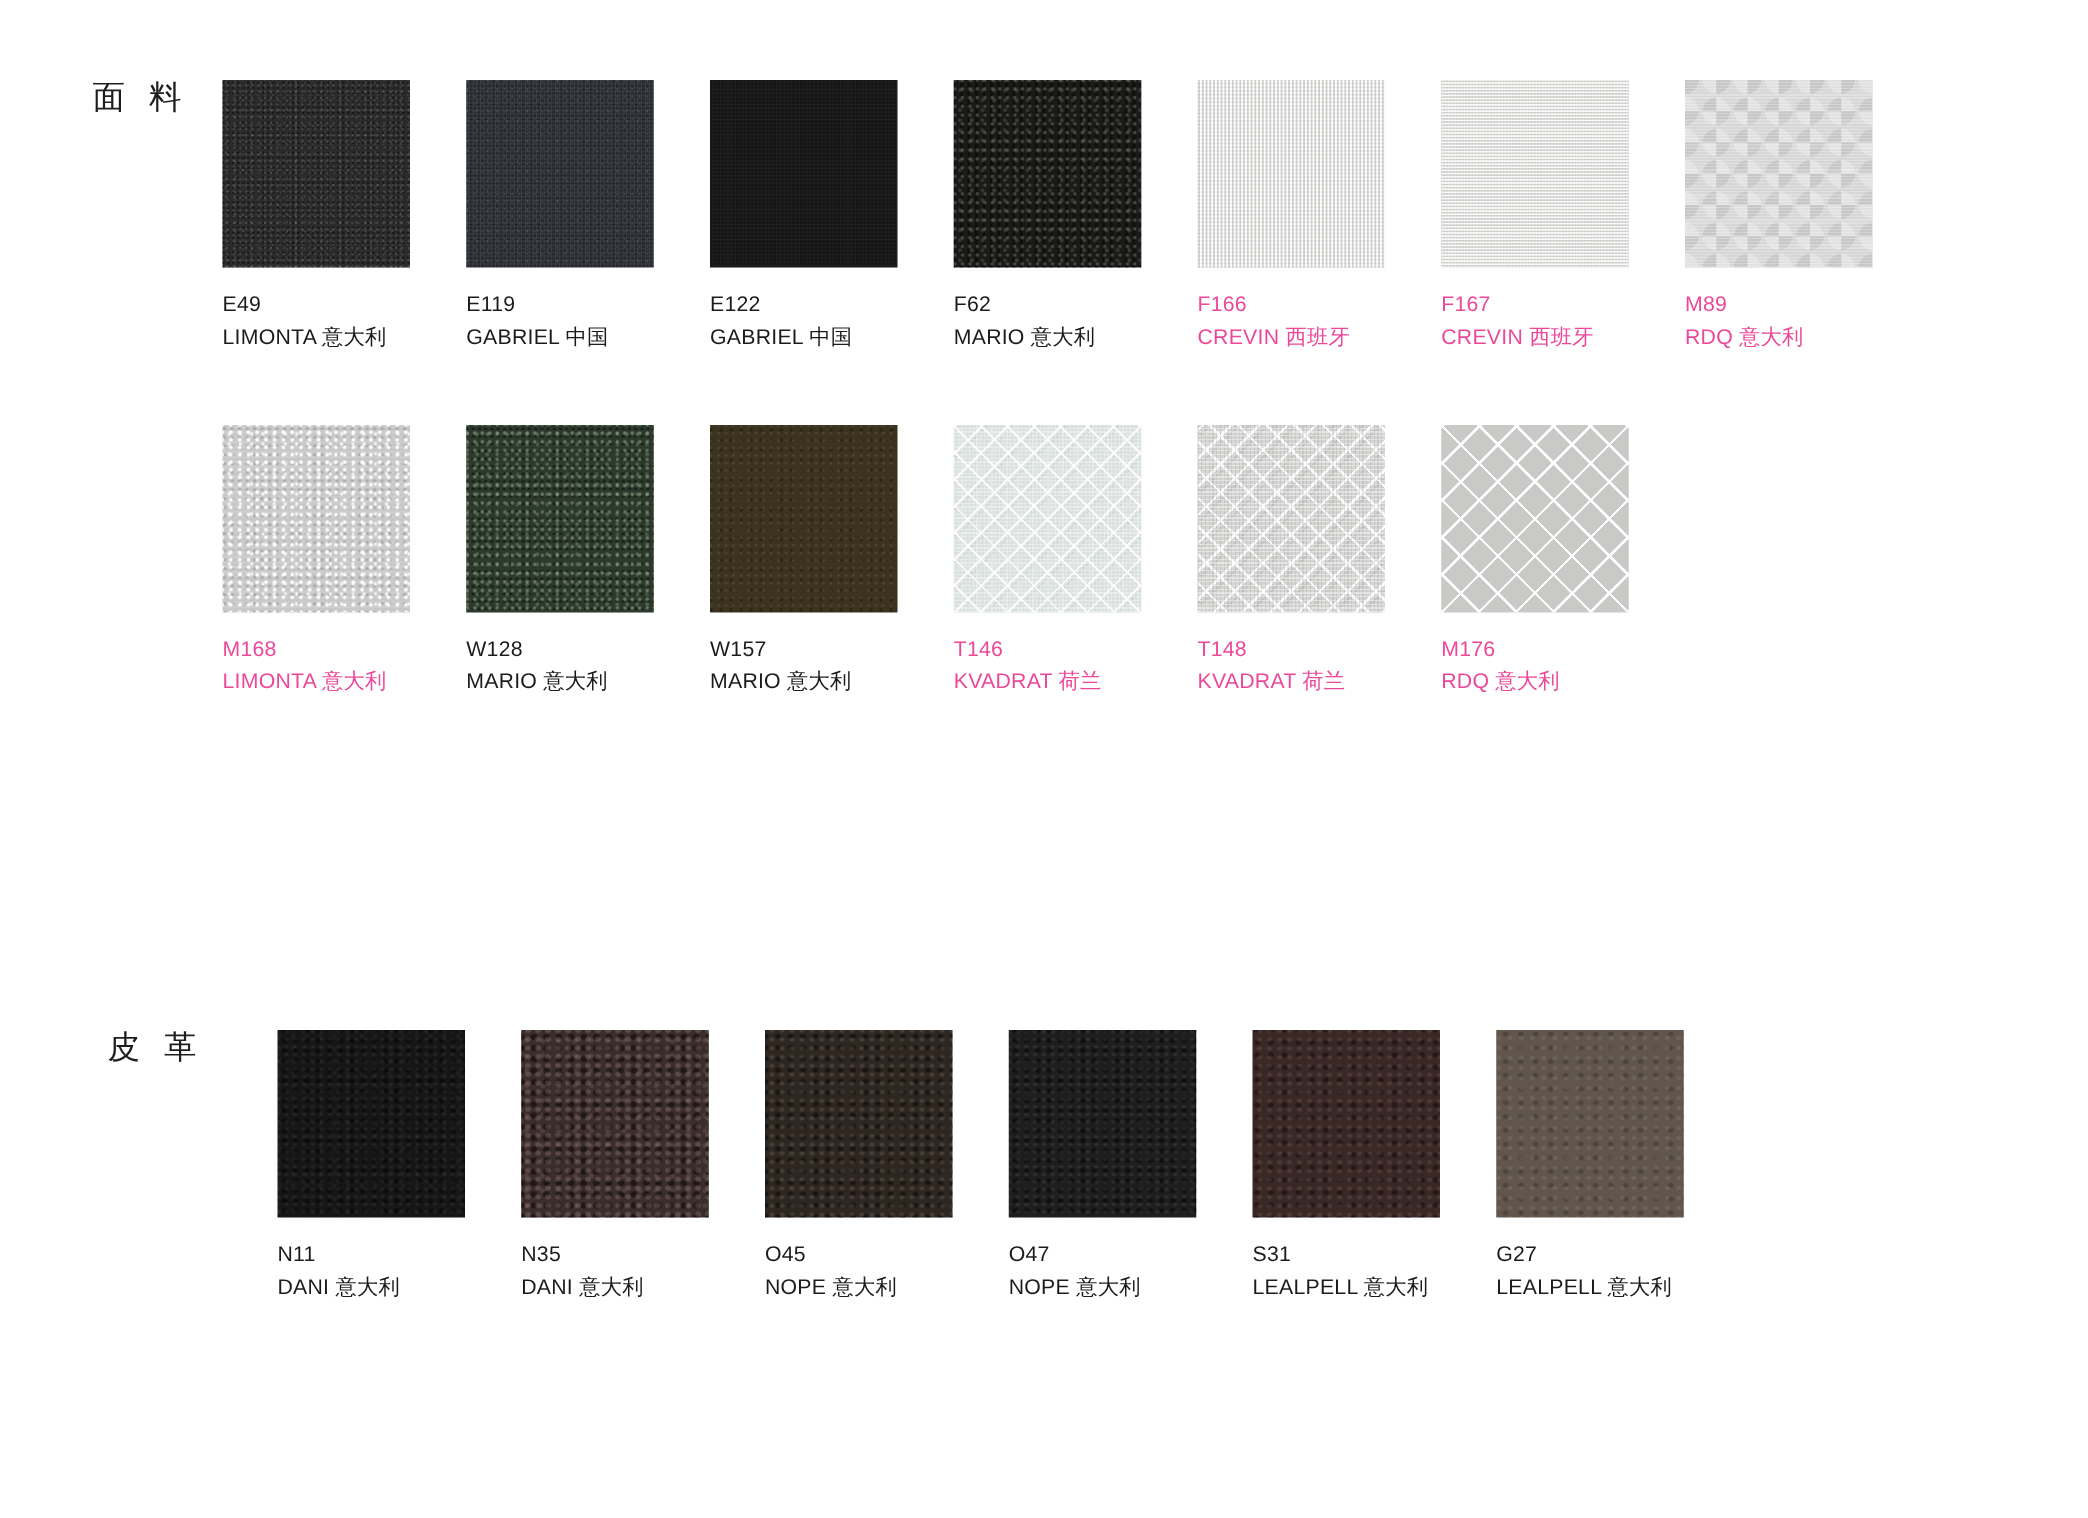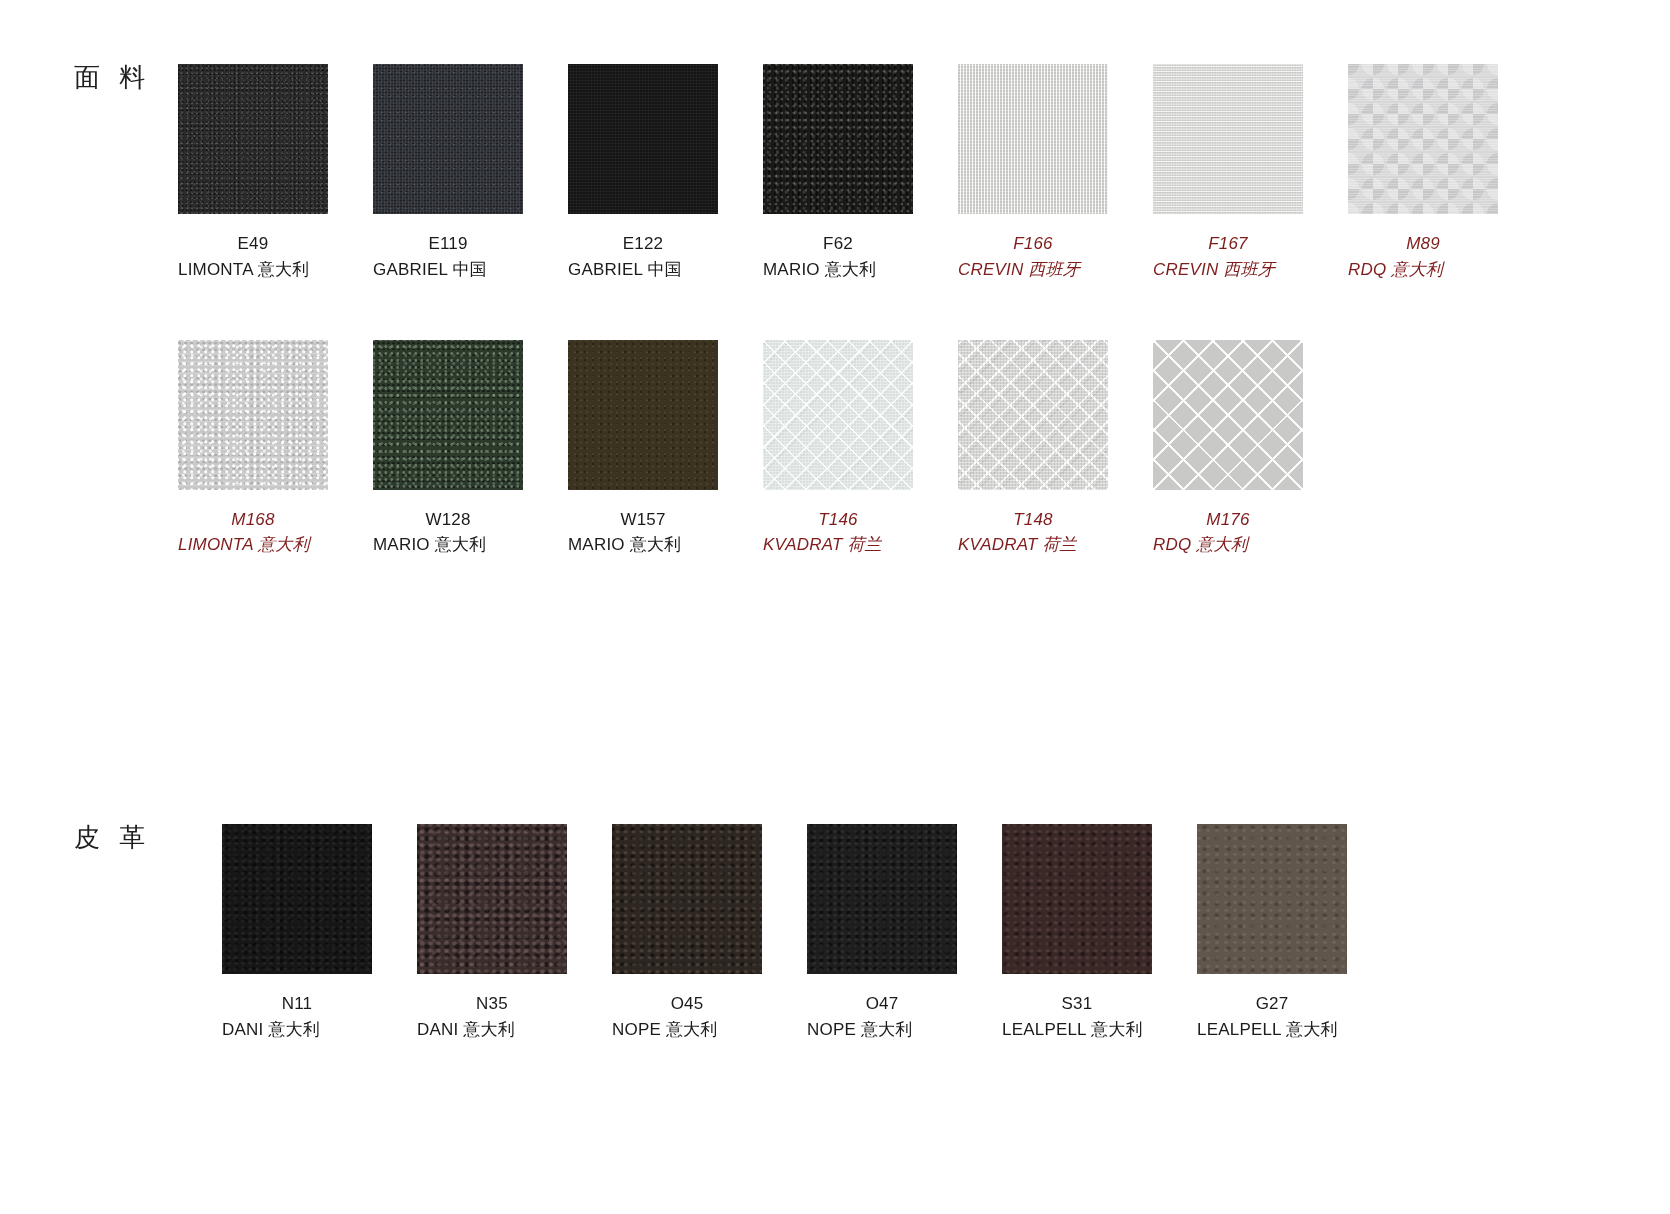--- a/index.html
+++ b/index.html
@@ -26,21 +26,21 @@
   
   .section-header {
     position: absolute;
     font-size: 26px;
     letter-spacing: 6px;
     color: #1e1e1e;
     font-family: "Liberation Sans", "DejaVu Sans", sans-serif;
     white-space: nowrap;
   }
   #hdr-fabric { left: 74px; top: 60px; }
-  #hdr-leather { left: 74px; top: 820px; }
+  #hdr-leather { left: 86px; top: 820px; }
 
   
   .grid {
     position: absolute;
     left: 178px;
     display: grid;
     grid-template-columns: repeat(7, 150px);
     column-gap: 45px;
   }
   #grid-fabric { top: 64px; row-gap: 57px; }
@@ -59,23 +59,23 @@
     background-color: #cfcfcf;
   }
 
   .caption {
     margin-top: 17px;
     line-height: 1.52;
     font-size: 17px;
     letter-spacing: 0.2px;
     white-space: nowrap;
   }
-  .code { display: block; text-align: center; }
+  .code { display: block; }
   .brand { display: block; }
-  .cell.dim .caption { color: #7f1d1d; font-style: italic; }
+  .cell.dim .caption { color: #ec4899; }
   .cell:not(.dim) .caption { color: #1b1b1b; }
 
   
 
   
   .tex::before, .tex::after {
     content: "";
     position: absolute;
     inset: -25%;
     pointer-events: none;

